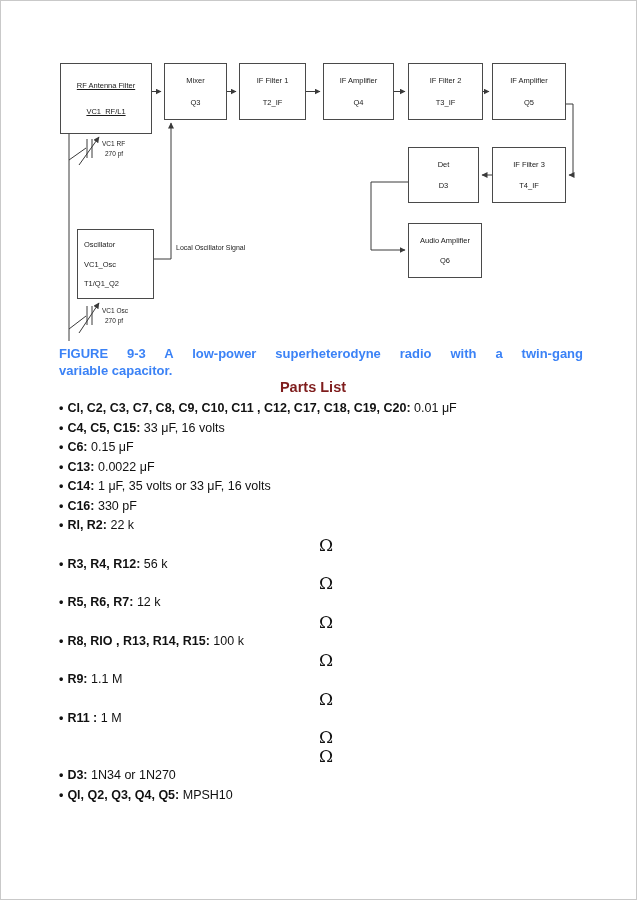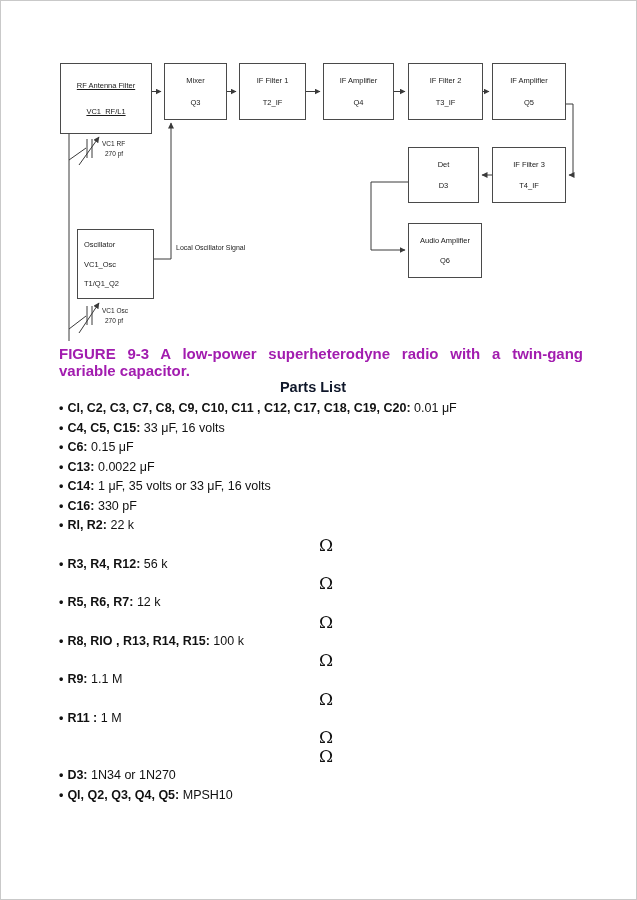--- a/index.html
+++ b/index.html
@@ -30,27 +30,27 @@
              align-items:flex-start; padding-left:6px; text-align:left; }
   .dlabel { position:absolute; font-size:6.5px; line-height:8px; white-space:nowrap; color:#222; }
   .lbl-localosc   { left:175px; top:243px; font-size:7px; }
   .lbl-vc1rf      { left:101px; top:139px; }
   .lbl-vc1rf-val  { left:104px; top:149px; }
   .lbl-vc1osc     { left:101px; top:306px; }
   .lbl-vc1osc-val { left:104px; top:316px; }
   
   .caption {
     position:absolute; left:58px; top:344px; width:524px;
-    font-weight:bold; font-size:15px; line-height:17px; color:#a21caf;
+    font-weight:bold; font-size:13px; line-height:17px; color:#3b82f6;
   }
   .caption .l1 { text-align:justify; text-align-last:justify; }
   
   .parts-title {
     position:absolute; left:0; top:378px; width:624px;
-    text-align:center; font-weight:bold; font-size:14.5px; color:#0f172a;
+    text-align:center; font-weight:bold; font-size:14.5px; color:#7f1d1d;
   }
   .parts {
     position:absolute; left:58px; top:398px; width:534px;
     font-size:12.5px; color:#111;
   }
   .pitem { height:19.5px; line-height:19.5px; white-space:nowrap; }
   .pitem .bullet { font-weight:bold; margin-right:4px; }
   .pitem .lbl { font-weight:bold; }
   .pplain { padding-left:6px; }
   .pomega {

